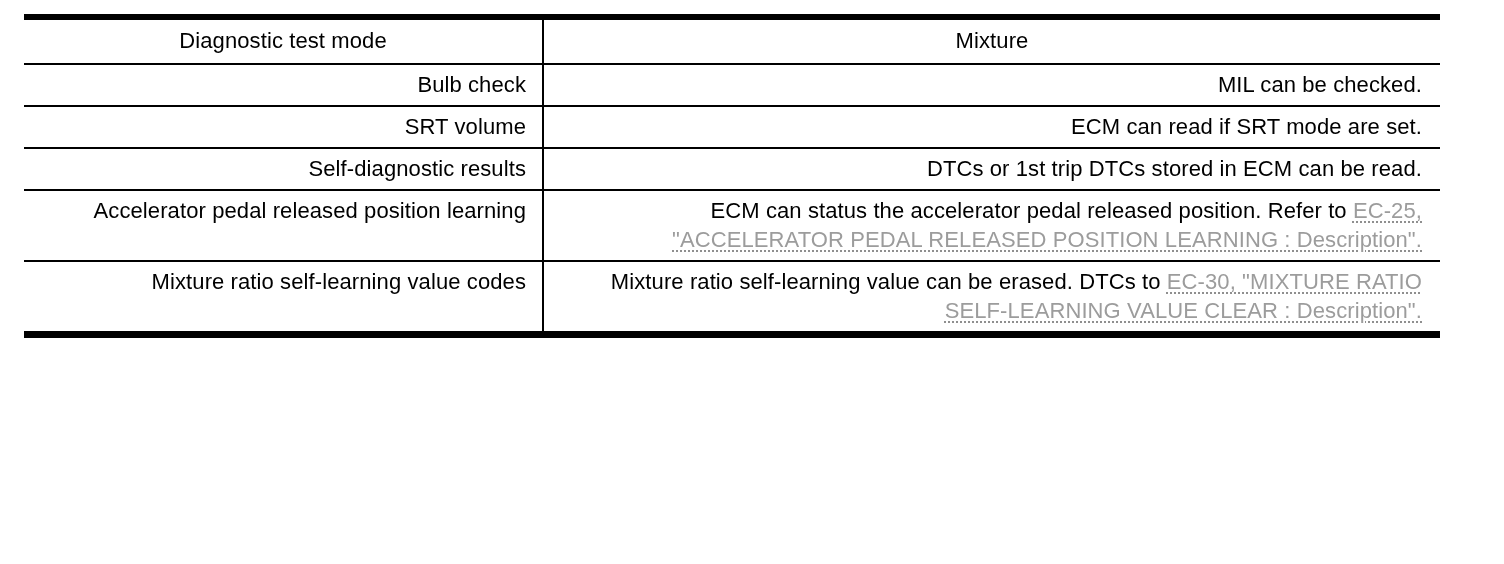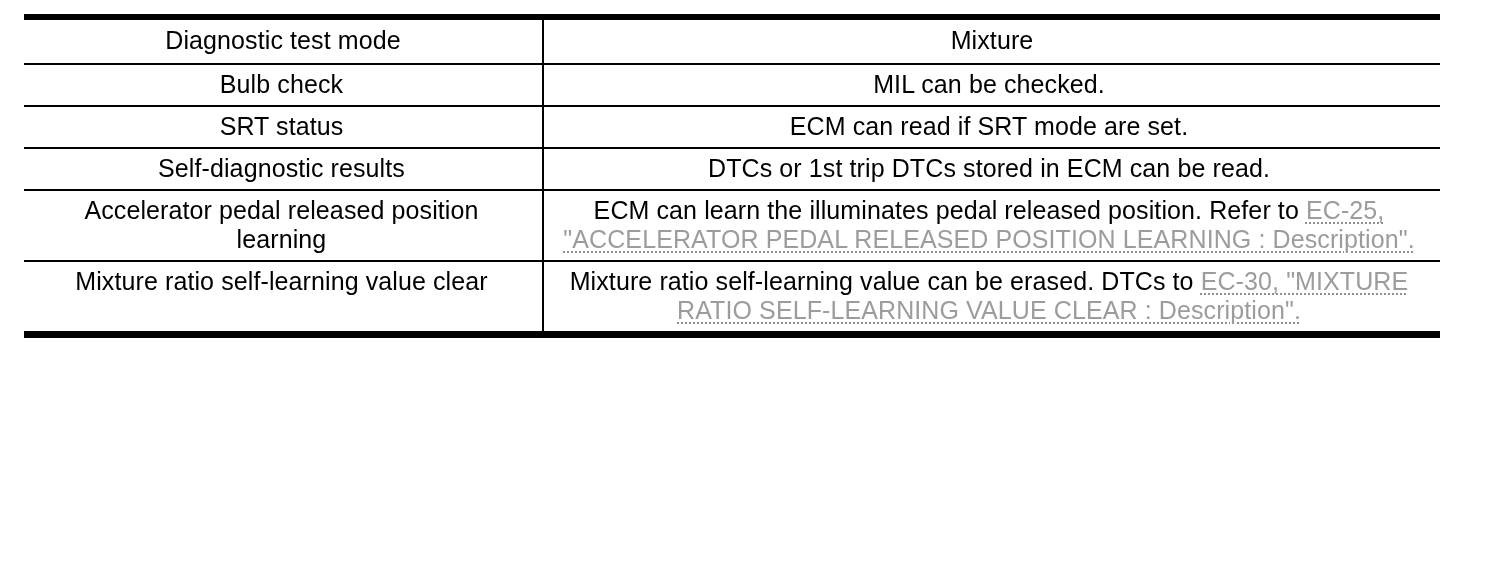--- a/index.html
+++ b/index.html
@@ -22,21 +22,21 @@
     width: 1416px;
     margin: 14px 0 0 24px;
     border-top: 6px solid #000000;
     border-bottom: 7px solid #000000;
   }
   table.diag-table {
     width: 100%;
     border-collapse: collapse;
     table-layout: fixed;
     color: #000000;
-    font-size: 25px;
+    font-size: 22px;
     line-height: 29px;
   }
   table.diag-table th,
   table.diag-table td {
     box-sizing: border-box;
     vertical-align: top;
     letter-spacing: 0.1px;
   }
   table.diag-table th:first-child,
   table.diag-table td:first-child {
@@ -47,25 +47,25 @@
     font-weight: normal;
     text-align: center;
     padding: 6px 10px 8px 10px;
     border-bottom: 2px solid #000000;
   }
   table.diag-table tbody tr:not(:last-child) td {
     border-bottom: 2px solid #000000;
   }
   td.mode-cell {
     padding: 5px 16px 6px 13px;
-    text-align: center;
+    text-align: right;
   }
   td.function-cell {
     padding: 5px 18px 6px 12px;
-    text-align: center;
+    text-align: right;
   }
   a.doc-link {
     color: #9c9c9c;
     text-decoration-line: underline;
     text-decoration-style: dotted;
     text-decoration-color: #8f8f8f;
     text-decoration-thickness: 2px;
     text-underline-offset: 3px;
     cursor: pointer;
   }
@@ -81,31 +81,31 @@
           <th>Diagnostic test mode</th>
           <th>Mixture</th>
         </tr>
       </thead>
       <tbody id="table-body">
           <tr>
             <td class="mode-cell">Bulb check</td>
             <td class="function-cell"><span>MIL can be checked.</span></td>
           </tr>
           <tr>
-            <td class="mode-cell">SRT status</td>
+            <td class="mode-cell">SRT volume</td>
             <td class="function-cell"><span>ECM can read if SRT mode are set.</span></td>
           </tr>
           <tr>
             <td class="mode-cell">Self-diagnostic results</td>
             <td class="function-cell"><span>DTCs or 1st trip DTCs stored in ECM can be read.</span></td>
           </tr>
           <tr>
             <td class="mode-cell">Accelerator pedal released position learning</td>
-            <td class="function-cell"><span>ECM can learn the illuminates pedal released position. Refer to </span><a class="doc-link" href="#">EC-25, "ACCELERATOR PEDAL RELEASED POSITION LEARNING : Description".</a></td>
+            <td class="function-cell"><span>ECM can status the accelerator pedal released position. Refer to </span><a class="doc-link" href="#">EC-25, "ACCELERATOR PEDAL RELEASED POSITION LEARNING : Description".</a></td>
           </tr>
           <tr>
-            <td class="mode-cell">Mixture ratio self-learning value clear</td>
+            <td class="mode-cell">Mixture ratio self-learning value codes</td>
             <td class="function-cell"><span>Mixture ratio self-learning value can be erased. DTCs to </span><a class="doc-link" href="#">EC-30, "MIXTURE RATIO SELF-LEARNING VALUE CLEAR : Description".</a></td>
           </tr>
         </tbody>
     </table>
   </div>
 </div>
 
 </body></html>

